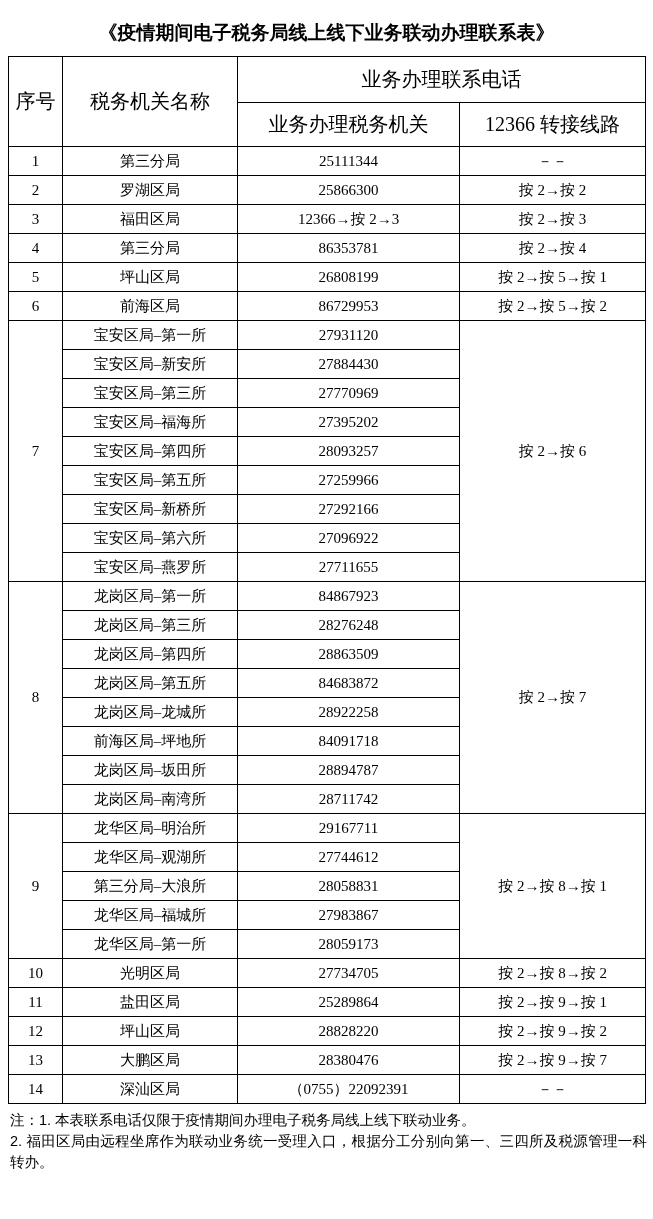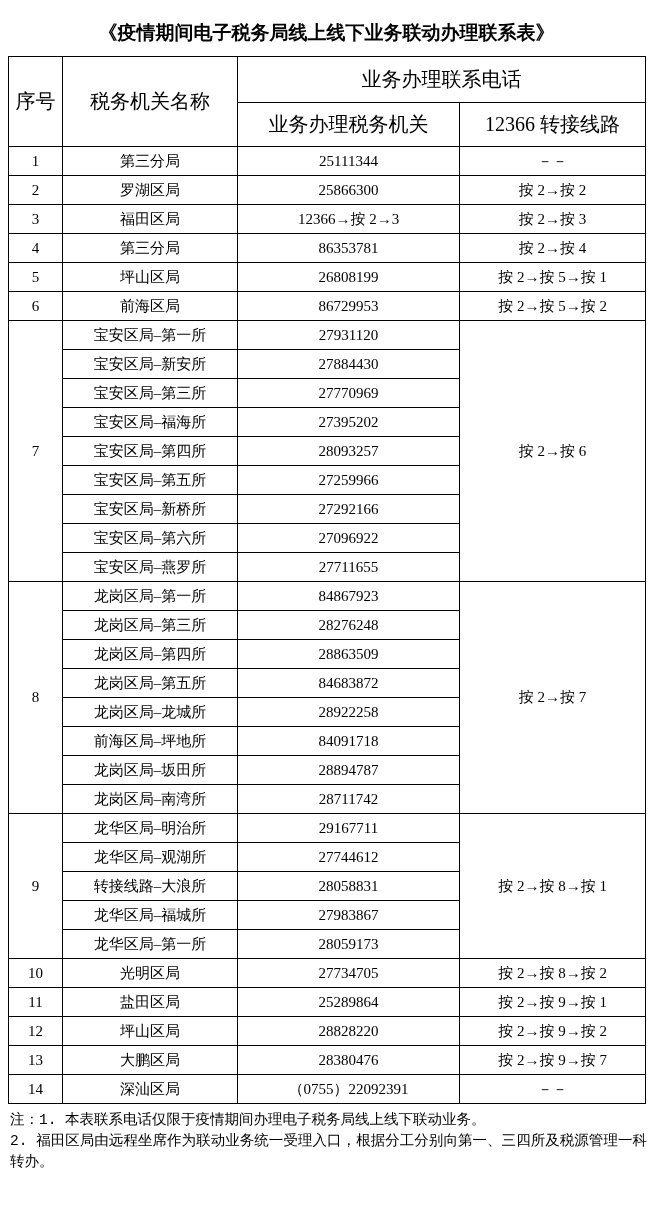--- a/index.html
+++ b/index.html
@@ -66,21 +66,21 @@
   }
   .line-cell {
     font-weight: bold;
     font-size: 15px;
   }
   .notes {
     font-size: 14.5px;
     line-height: 1.45;
     padding: 6px 2px 0 2px;
     width: 637px;
-    font-family: Liberation Mono, monospace;
+    font-family: Liberation Sans, sans-serif;
   }
   .notes div {
     text-align: justify;
   }
 </style>
 </head>
 <body>
 
 <div class="page">
 
@@ -217,21 +217,21 @@
           <td class="group-cell" rowspan="5">9</td>
           <td>龙华区局–明治所</td>
           <td>29167711</td>
           <td class="line-cell" rowspan="5">按 2→按 8→按 1</td>
         </tr>
         <tr class="row">
           <td>龙华区局–观湖所</td>
           <td>27744612</td>
         </tr>
         <tr class="row">
-          <td>转接线路–大浪所</td>
+          <td>第三分局–大浪所</td>
           <td>28058831</td>
         </tr>
         <tr class="row">
           <td>龙华区局–福城所</td>
           <td>27983867</td>
         </tr>
         <tr class="row">
           <td>龙华区局–第一所</td>
           <td>28059173</td>
         </tr>

